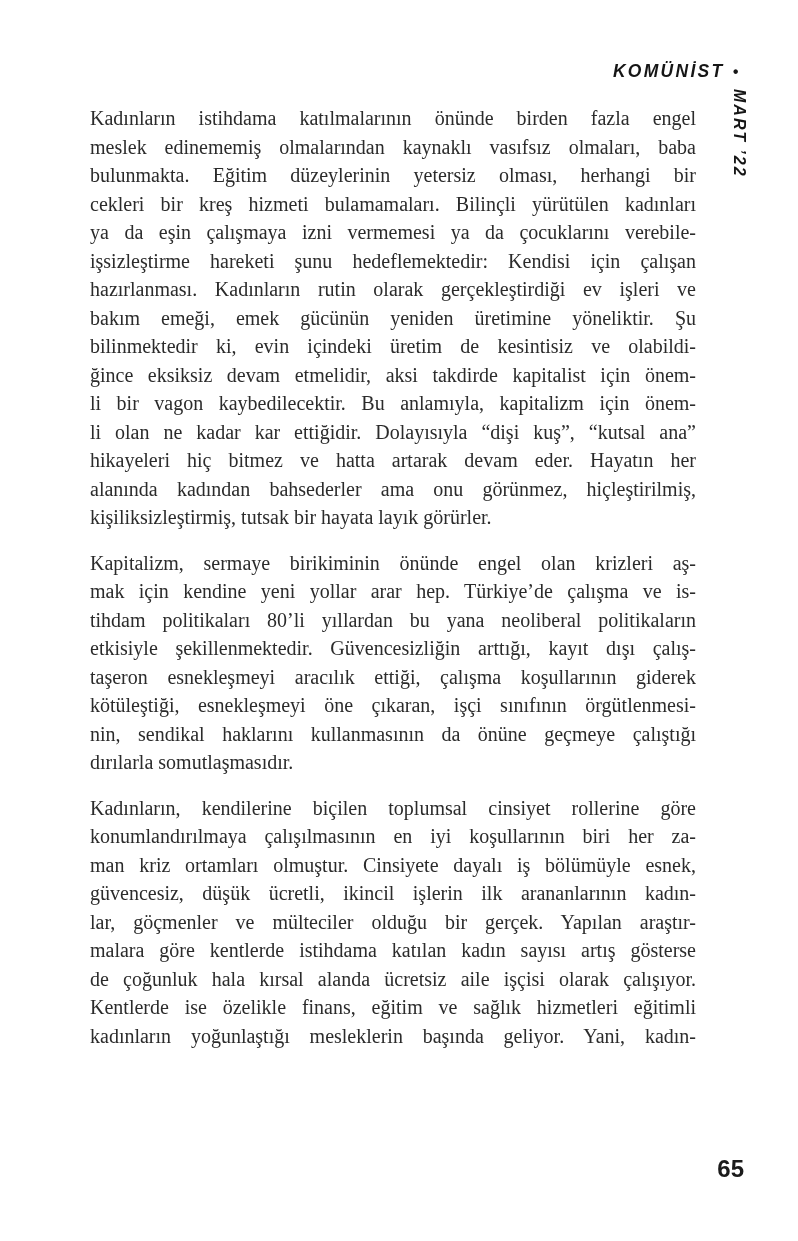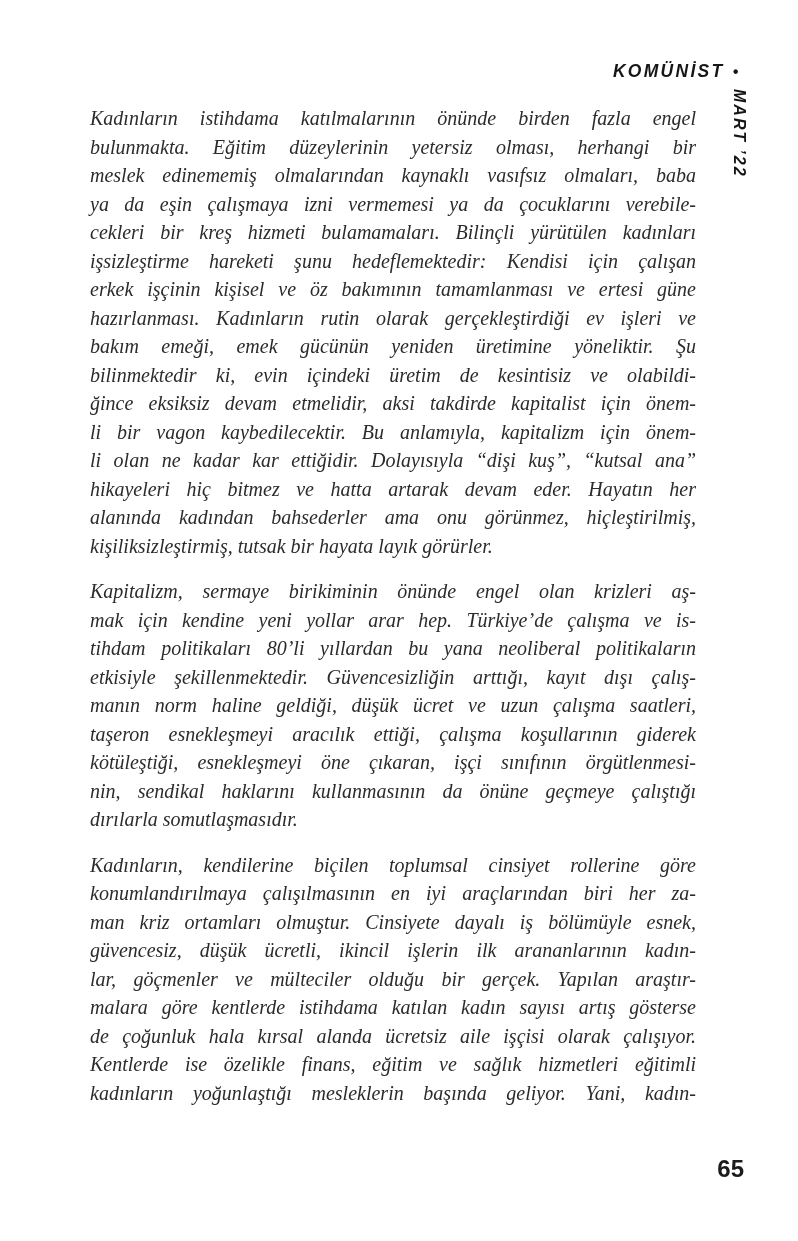--- a/index.html
+++ b/index.html
@@ -63,21 +63,20 @@
     font-size: 20px;
     line-height: 28.5px;
   }
   .para {
     margin: 0 0 17px 0;
   }
   .para:last-child { margin-bottom: 16px; }
   .line {
     text-align: justify;
     text-align-last: justify;
-    font-style: italic;
   }
   .line.no-justify-last {
     text-align-last: left;
   }
 
   
   .page-number {
     position: absolute;
     top: 1155px;
     right: 54px;
@@ -94,50 +93,48 @@
 
   <div class="running-head">
     <span class="journal">KOMÜNİST</span><span class="bullet">•</span>
   </div>
 
   <div class="issue-date">MART ’22</div>
 
   <div class="article-body">
       <div class="para">
         <div class="line">Kadınların istihdama katılmalarının önünde birden fazla engel</div>
+        <div class="line">meslek edinememiş olmalarından kaynaklı vasıfsız olmaları, baba</div>
         <div class="line">bulunmakta. Eğitim düzeylerinin yetersiz olması, herhangi bir</div>
-        <div class="line">meslek edinememiş olmalarından kaynaklı vasıfsız olmaları, baba</div>
+        <div class="line">cekleri bir kreş hizmeti bulamamaları. Bilinçli yürütülen kadınları</div>
         <div class="line">ya da eşin çalışmaya izni vermemesi ya da çocuklarını verebile-</div>
-        <div class="line">cekleri bir kreş hizmeti bulamamaları. Bilinçli yürütülen kadınları</div>
         <div class="line">işsizleştirme hareketi şunu hedeflemektedir: Kendisi için çalışan</div>
-        <div class="line">erkek işçinin kişisel ve öz bakımının tamamlanması ve ertesi güne</div>
         <div class="line">hazırlanması. Kadınların rutin olarak gerçekleştirdiği ev işleri ve</div>
         <div class="line">bakım emeği, emek gücünün yeniden üretimine yöneliktir. Şu</div>
         <div class="line">bilinmektedir ki, evin içindeki üretim de kesintisiz ve olabildi-</div>
         <div class="line">ğince eksiksiz devam etmelidir, aksi takdirde kapitalist için önem-</div>
         <div class="line">li bir vagon kaybedilecektir. Bu anlamıyla, kapitalizm için önem-</div>
         <div class="line">li olan ne kadar kar ettiğidir. Dolayısıyla “dişi kuş”, “kutsal ana”</div>
         <div class="line">hikayeleri hiç bitmez ve hatta artarak devam eder. Hayatın her</div>
         <div class="line">alanında kadından bahsederler ama onu görünmez, hiçleştirilmiş,</div>
         <div class="line no-justify-last">kişiliksizleştirmiş, tutsak bir hayata layık görürler.</div>
       </div>
       <div class="para">
         <div class="line">Kapitalizm, sermaye birikiminin önünde engel olan krizleri aş-</div>
         <div class="line">mak için kendine yeni yollar arar hep. Türkiye’de çalışma ve is-</div>
         <div class="line">tihdam politikaları 80’li yıllardan bu yana neoliberal politikaların</div>
         <div class="line">etkisiyle şekillenmektedir. Güvencesizliğin arttığı, kayıt dışı çalış-</div>
-        <div class="line">manın norm haline geldiği, düşük ücret ve uzun çalışma saatleri,</div>
         <div class="line">taşeron esnekleşmeyi aracılık ettiği, çalışma koşullarının giderek</div>
         <div class="line">kötüleştiği, esnekleşmeyi öne çıkaran, işçi sınıfının örgütlenmesi-</div>
         <div class="line">nin, sendikal haklarını kullanmasının da önüne geçmeye çalıştığı</div>
         <div class="line no-justify-last">dırılarla somutlaşmasıdır.</div>
       </div>
       <div class="para">
         <div class="line">Kadınların, kendilerine biçilen toplumsal cinsiyet rollerine göre</div>
-        <div class="line">konumlandırılmaya çalışılmasının en iyi araçlarından biri her za-</div>
+        <div class="line">konumlandırılmaya çalışılmasının en iyi koşullarının biri her za-</div>
         <div class="line">man kriz ortamları olmuştur. Cinsiyete dayalı iş bölümüyle esnek,</div>
         <div class="line">güvencesiz, düşük ücretli, ikincil işlerin ilk arananlarının kadın-</div>
         <div class="line">lar, göçmenler ve mülteciler olduğu bir gerçek. Yapılan araştır-</div>
         <div class="line">malara göre kentlerde istihdama katılan kadın sayısı artış gösterse</div>
         <div class="line">de çoğunluk hala kırsal alanda ücretsiz aile işçisi olarak çalışıyor.</div>
         <div class="line">Kentlerde ise özelikle finans, eğitim ve sağlık hizmetleri eğitimli</div>
         <div class="line">kadınların yoğunlaştığı mesleklerin başında geliyor. Yani, kadın-</div>
       </div>
     </div>
 

